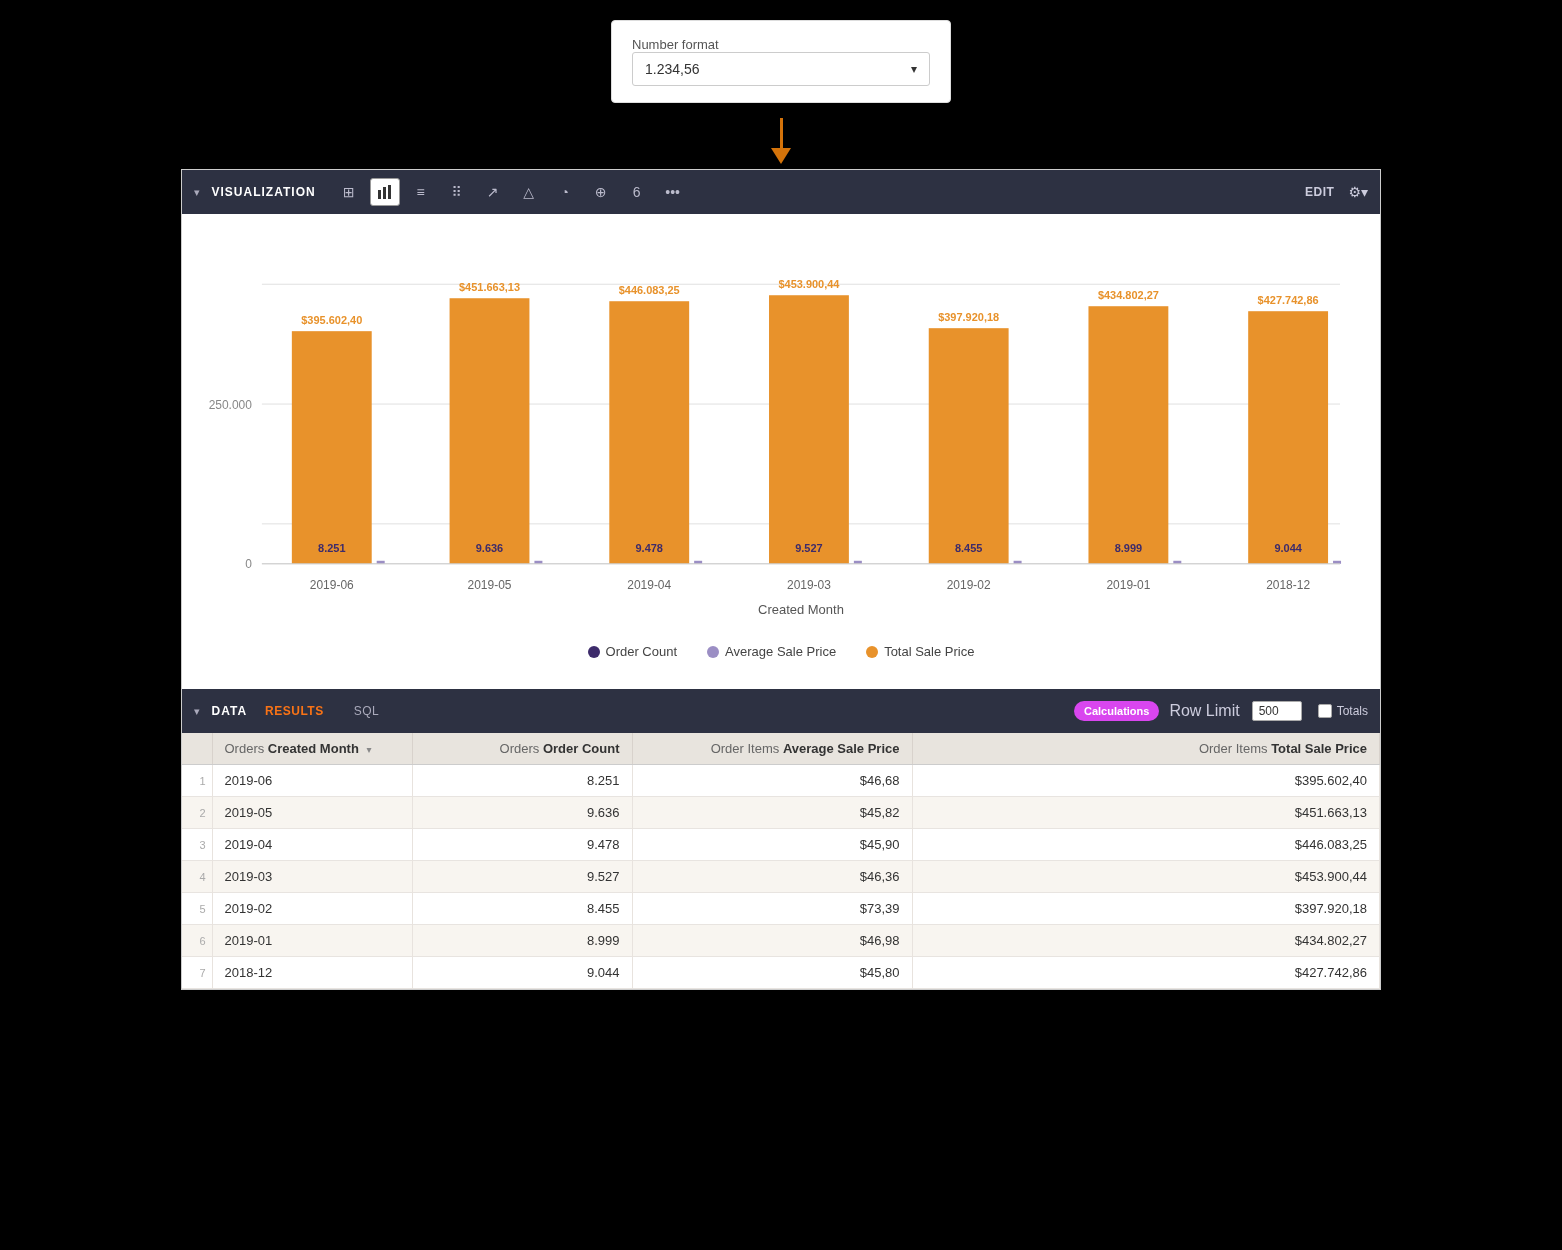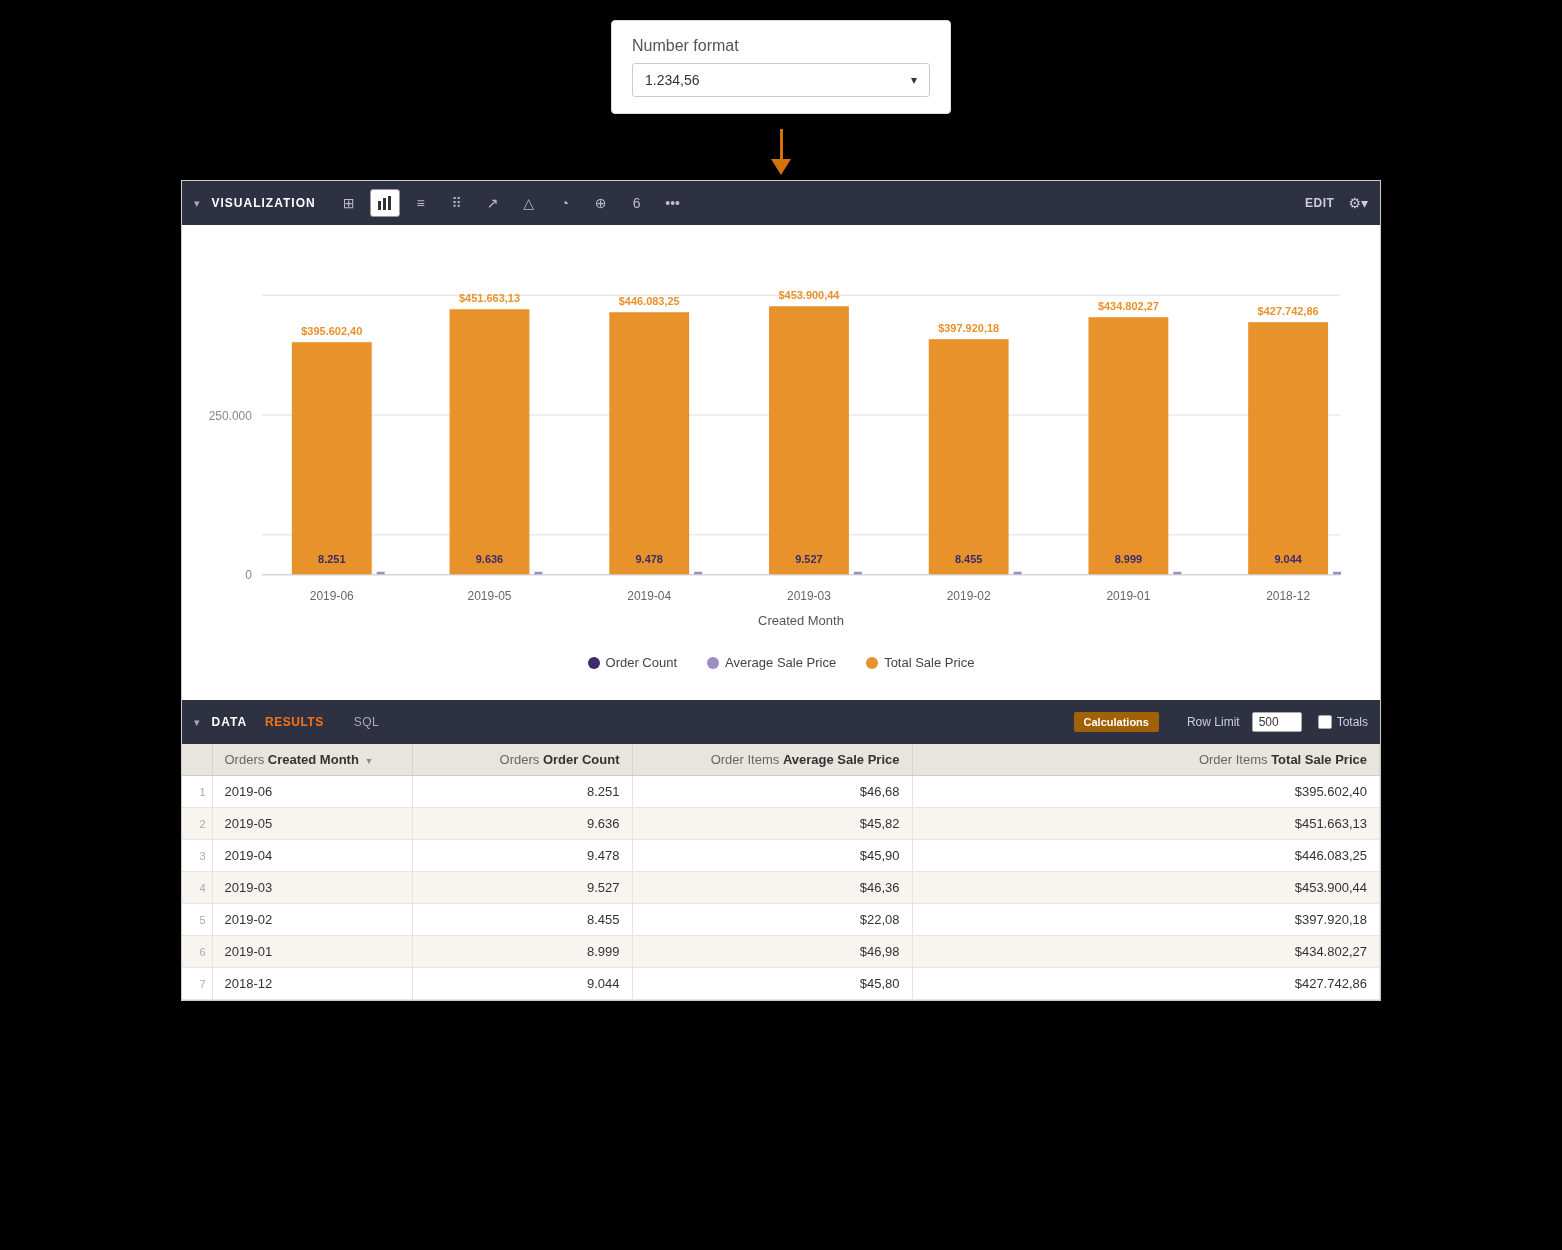--- a/index.html
+++ b/index.html
@@ -17,23 +17,22 @@
     .number-format-popup {
       background: #fff;
       border: 1px solid #ddd;
       border-radius: 4px;
       padding: 16px 20px;
       width: 340px;
       margin-bottom: 10px;
       box-shadow: 0 2px 8px rgba(0,0,0,0.15);
     }
     .number-format-label {
-      font-size: 16px;
+      font-size: 13px;
       color: #555;
-      margin-bottom: 8px;
     }
     .number-format-select {
       width: 100%;
       border: 1px solid #ccc;
       border-radius: 3px;
       padding: 8px 12px;
       font-size: 14px;
       display: flex;
       justify-content: space-between;
       align-items: center;
@@ -180,32 +179,32 @@
       padding: 4px 12px;
       cursor: pointer;
       letter-spacing: 0.5px;
     }
     .data-tab.active {
       color: #f97316;
       font-weight: 600;
     }
     .data-spacer { flex: 1; }
     .calc-btn {
-      background: #a16207;
+      background: #d946ef;
       color: #fff;
       font-size: 11px;
       padding: 4px 10px;
-      border-radius: 2px;
+      border-radius: 10px;
       cursor: pointer;
       font-weight: 600;
     }
     .row-limit-label {
       color: #ccd;
-      font-size: 12px;
-      margin-left: 22px;
+      font-size: 16px;
+      margin-left: 4px;
     }
     .row-limit-input {
       background: #fff;
       border: 1px solid #aaa;
       color: #333;
       font-size: 12px;
       padding: 2px 6px;
       width: 50px;
       margin-left: 6px;
       border-radius: 2px;
@@ -472,21 +471,21 @@
     <td class="row-num">4</td>
     <td>2019-03</td>
     <td class="num">9.527</td>
     <td class="num">$46,36</td>
     <td class="num">$453.900,44</td>
   </tr>
         <tr>
     <td class="row-num">5</td>
     <td>2019-02</td>
     <td class="num">8.455</td>
-    <td class="num">$22,08</td>
+    <td class="num">$73,39</td>
     <td class="num">$397.920,18</td>
   </tr>
         <tr>
     <td class="row-num">6</td>
     <td>2019-01</td>
     <td class="num">8.999</td>
     <td class="num">$46,98</td>
     <td class="num">$434.802,27</td>
   </tr>
         <tr>

